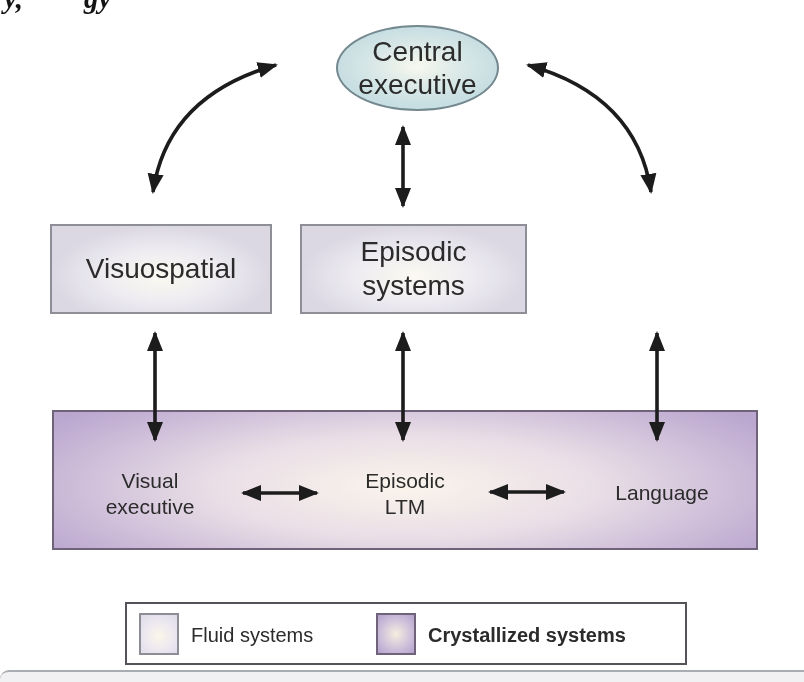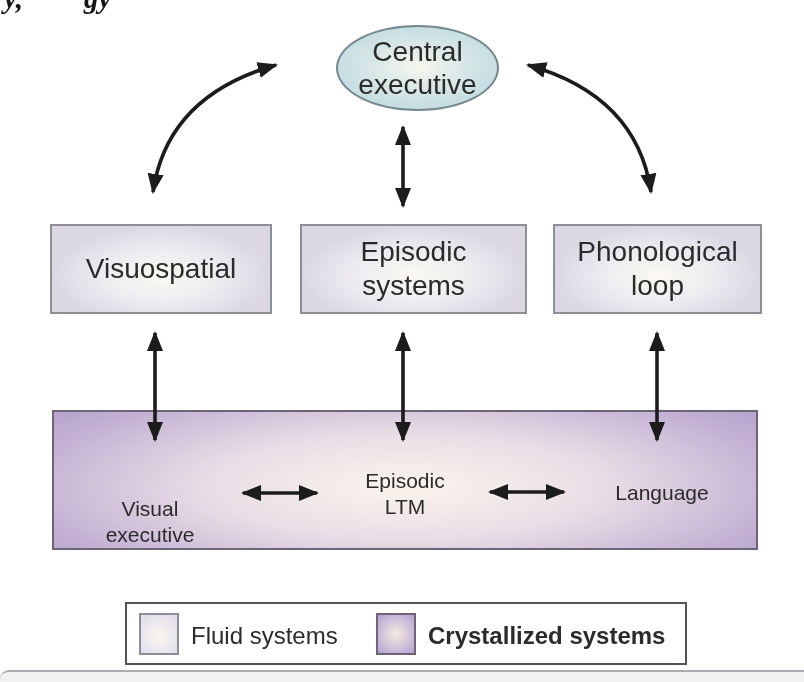--- a/index.html
+++ b/index.html
@@ -40,21 +40,21 @@
   
   .panel{
     position:absolute;left:52px;top:410px;width:706px;height:140px;box-sizing:border-box;
     border:2px solid #6e6378;
     background:radial-gradient(ellipse 430px 115px at 50% 55%, #fbf4ec 0%, #e9dee6 45%, #c2afd3 90%, #b9a7cf 100%);
   }
   .pi{
     position:absolute;transform:translateX(-50%);text-align:center;
     font-size:21px;line-height:1.22;color:#2b2b2b;white-space:nowrap;
   }
-  .pi-1{left:150px;top:468px;margin-top:28px;}
+  .pi-1{left:150px;top:468px;}
   .pi-2{left:405px;top:468px;}
   .pi-3{left:662px;top:480px;}
   .lbl-line{display:block;}
 
   
   .arrows{position:absolute;left:0;top:0;pointer-events:none;}
 
   
   .legend{
     position:absolute;left:125px;top:602px;width:562px;height:63px;box-sizing:border-box;
@@ -66,21 +66,21 @@
   .swatch-fluid{
     left:12px;border:2px solid #8d8d96;
     background:radial-gradient(circle at 50% 55%, #fbf6ea 0%, #eae6f0 60%, #dfdae8 100%);
   }
   .swatch-crystallized{
     left:249px;border:2px solid #6e6378;
     background:radial-gradient(circle at 50% 50%, #f6eddf 0%, #cdbeda 60%, #b4a2cd 100%);
   }
   .legend-label{
     position:absolute;top:0;height:63px;display:flex;align-items:center;
-    font-size:24px;color:#2b2b2b;white-space:nowrap;
+    font-size:20px;color:#2b2b2b;white-space:nowrap;
   }
   .legend-label-fluid{left:64px;}
   .legend-label-crystallized{left:301px;font-weight:bold;}
 
   
   .bottom-strip{
     position:absolute;left:0;top:670px;width:804px;height:12px;box-sizing:border-box;
     background:#f1f1f3;border-top:2px solid #a9adb2;border-top-left-radius:9px;
   }
 </style>
@@ -105,26 +105,20 @@
     </div>
   </div>
 
   <div class="box box-2">
     <div>
       <span class="lbl-line">Episodic</span>
       <span class="lbl-line">systems</span>
     </div>
   </div>
 
-  <div class="box box-3">
-    <div>
-      <span class="lbl-line">Phonological</span>
-      <span class="lbl-line">loop</span>
-    </div>
-  </div>
 
   <div class="panel"></div>
 
   <div class="pi pi-1">
     <span class="lbl-line">Visual</span>
     <span class="lbl-line">executive</span>
   </div>
   <div class="pi pi-2">
     <span class="lbl-line">Episodic</span>
     <span class="lbl-line">LTM</span>

